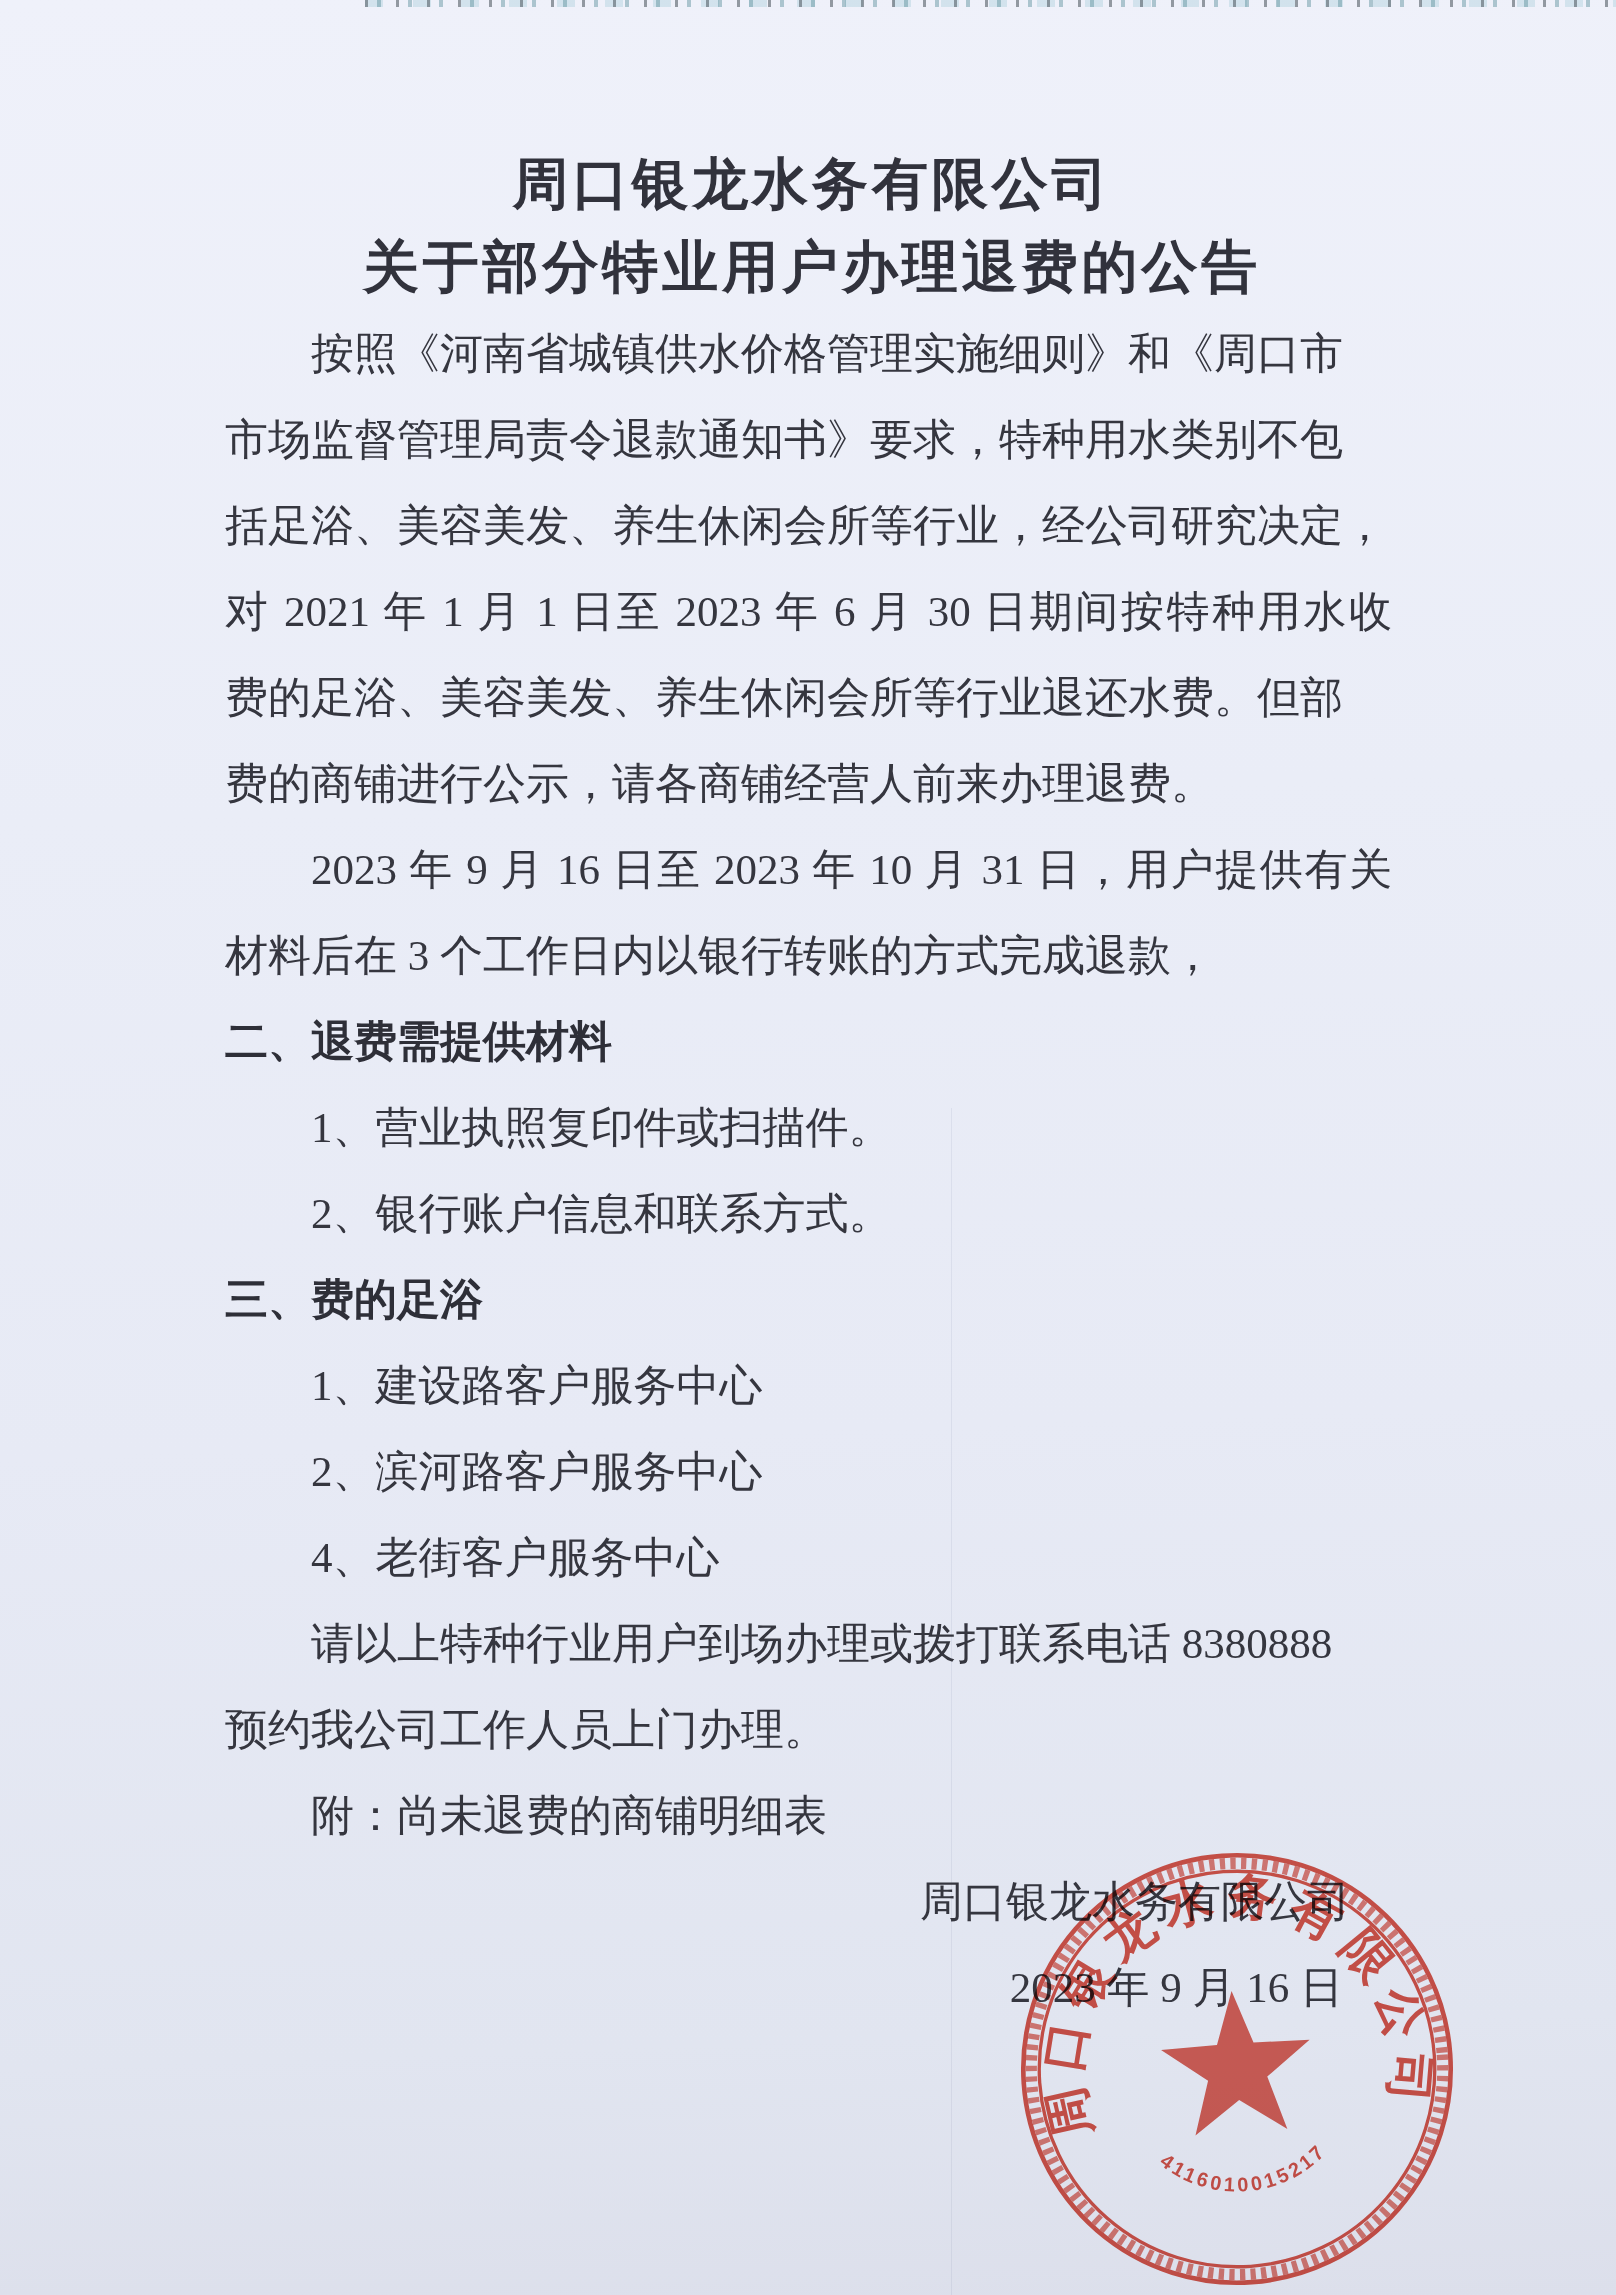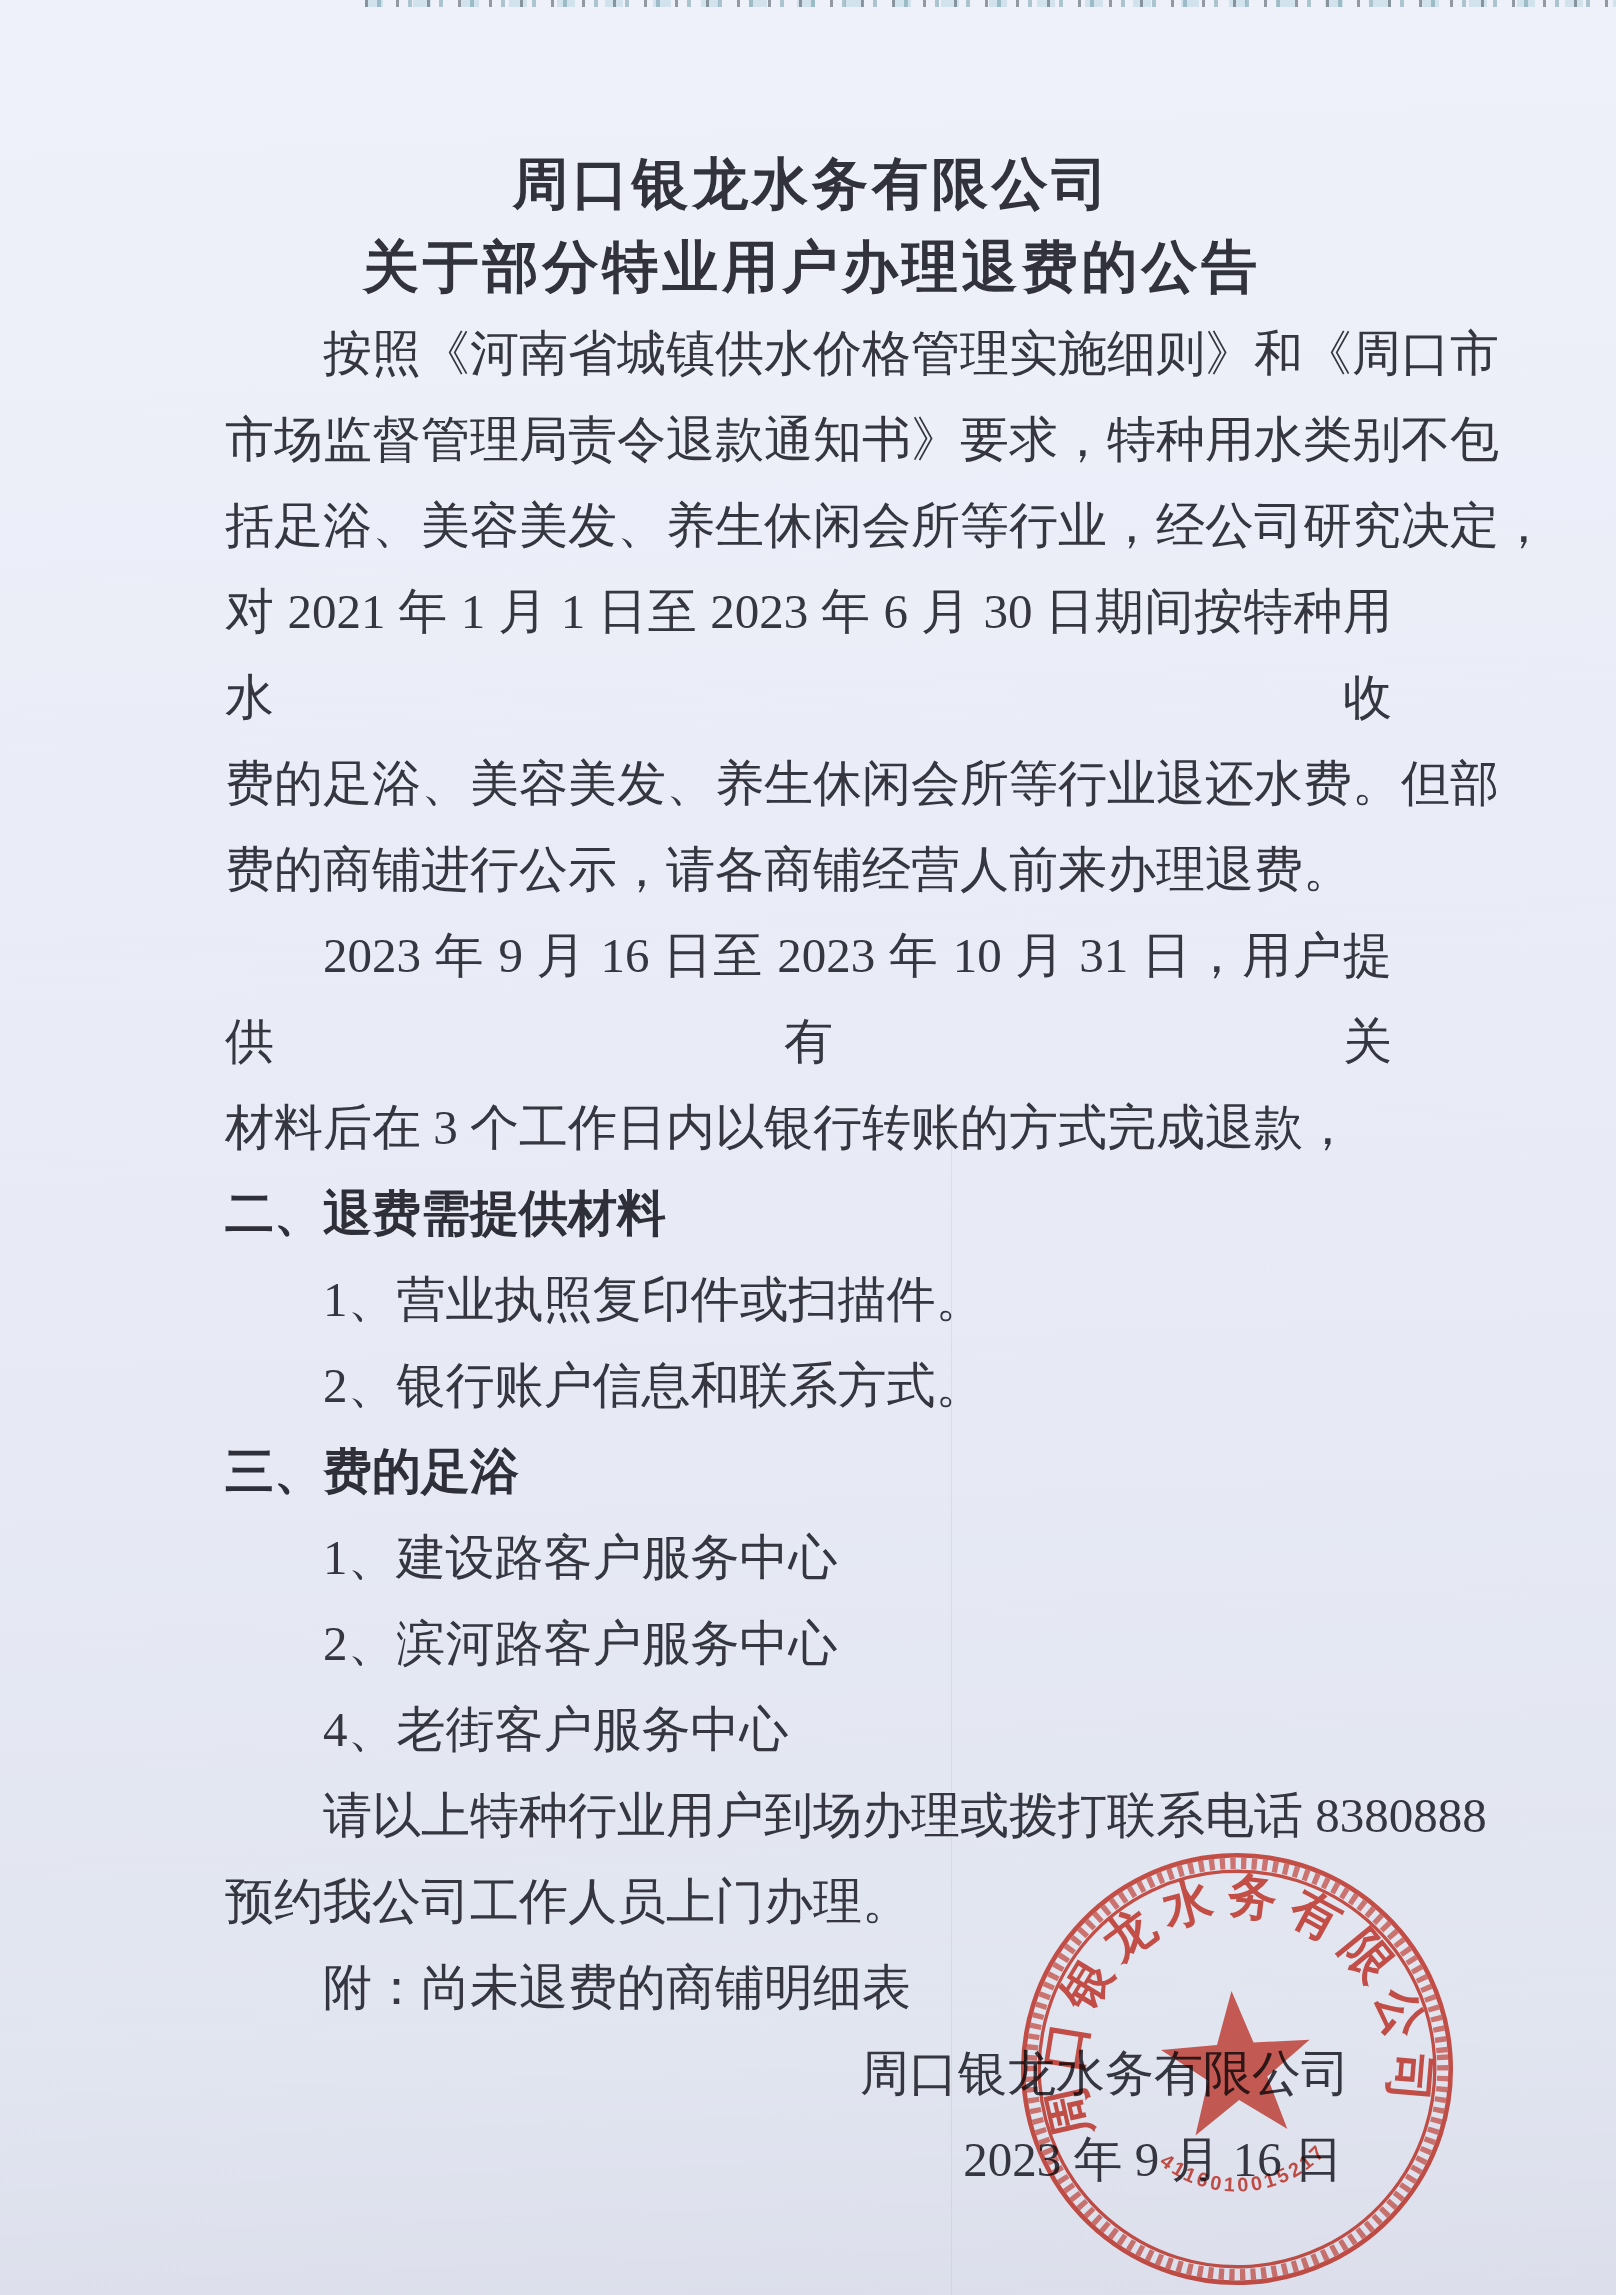--- a/index.html
+++ b/index.html
@@ -21,21 +21,21 @@
     position:absolute;left:951px;top:1108px;bottom:0;width:1.3px;
     background:rgba(100,110,145,.10);pointer-events:none;
   }
   .doc{position:absolute;inset:0;padding-top:143px;}
   .title{
     text-align:center;font-size:56px;line-height:83px;font-weight:700;
     letter-spacing:3.9px;margin:0;color:#31323c;white-space:nowrap;
   }
   .body-block{margin:2px 0 0 225px;width:1167px;}
   .line{
-    margin:0;font-size:49px;line-height:86px;white-space:nowrap;
+    margin:0;font-size:43px;line-height:86px;white-space:nowrap;
     letter-spacing:0;color:#35363f;
   }
   .indent{text-indent:2em;}
   .fill{white-space:normal;text-align:justify;text-align-last:justify;}
   .heading{font-weight:700;color:#2e2f38;}
   .signature{text-align:right;padding-right:42px;}
   .date{text-align:right;padding-right:49px;}
   .seal{
     position:absolute;left:1018px;top:1850px;width:438px;height:438px;
     mix-blend-mode:multiply;opacity:.92;transform:rotate(-4deg);

